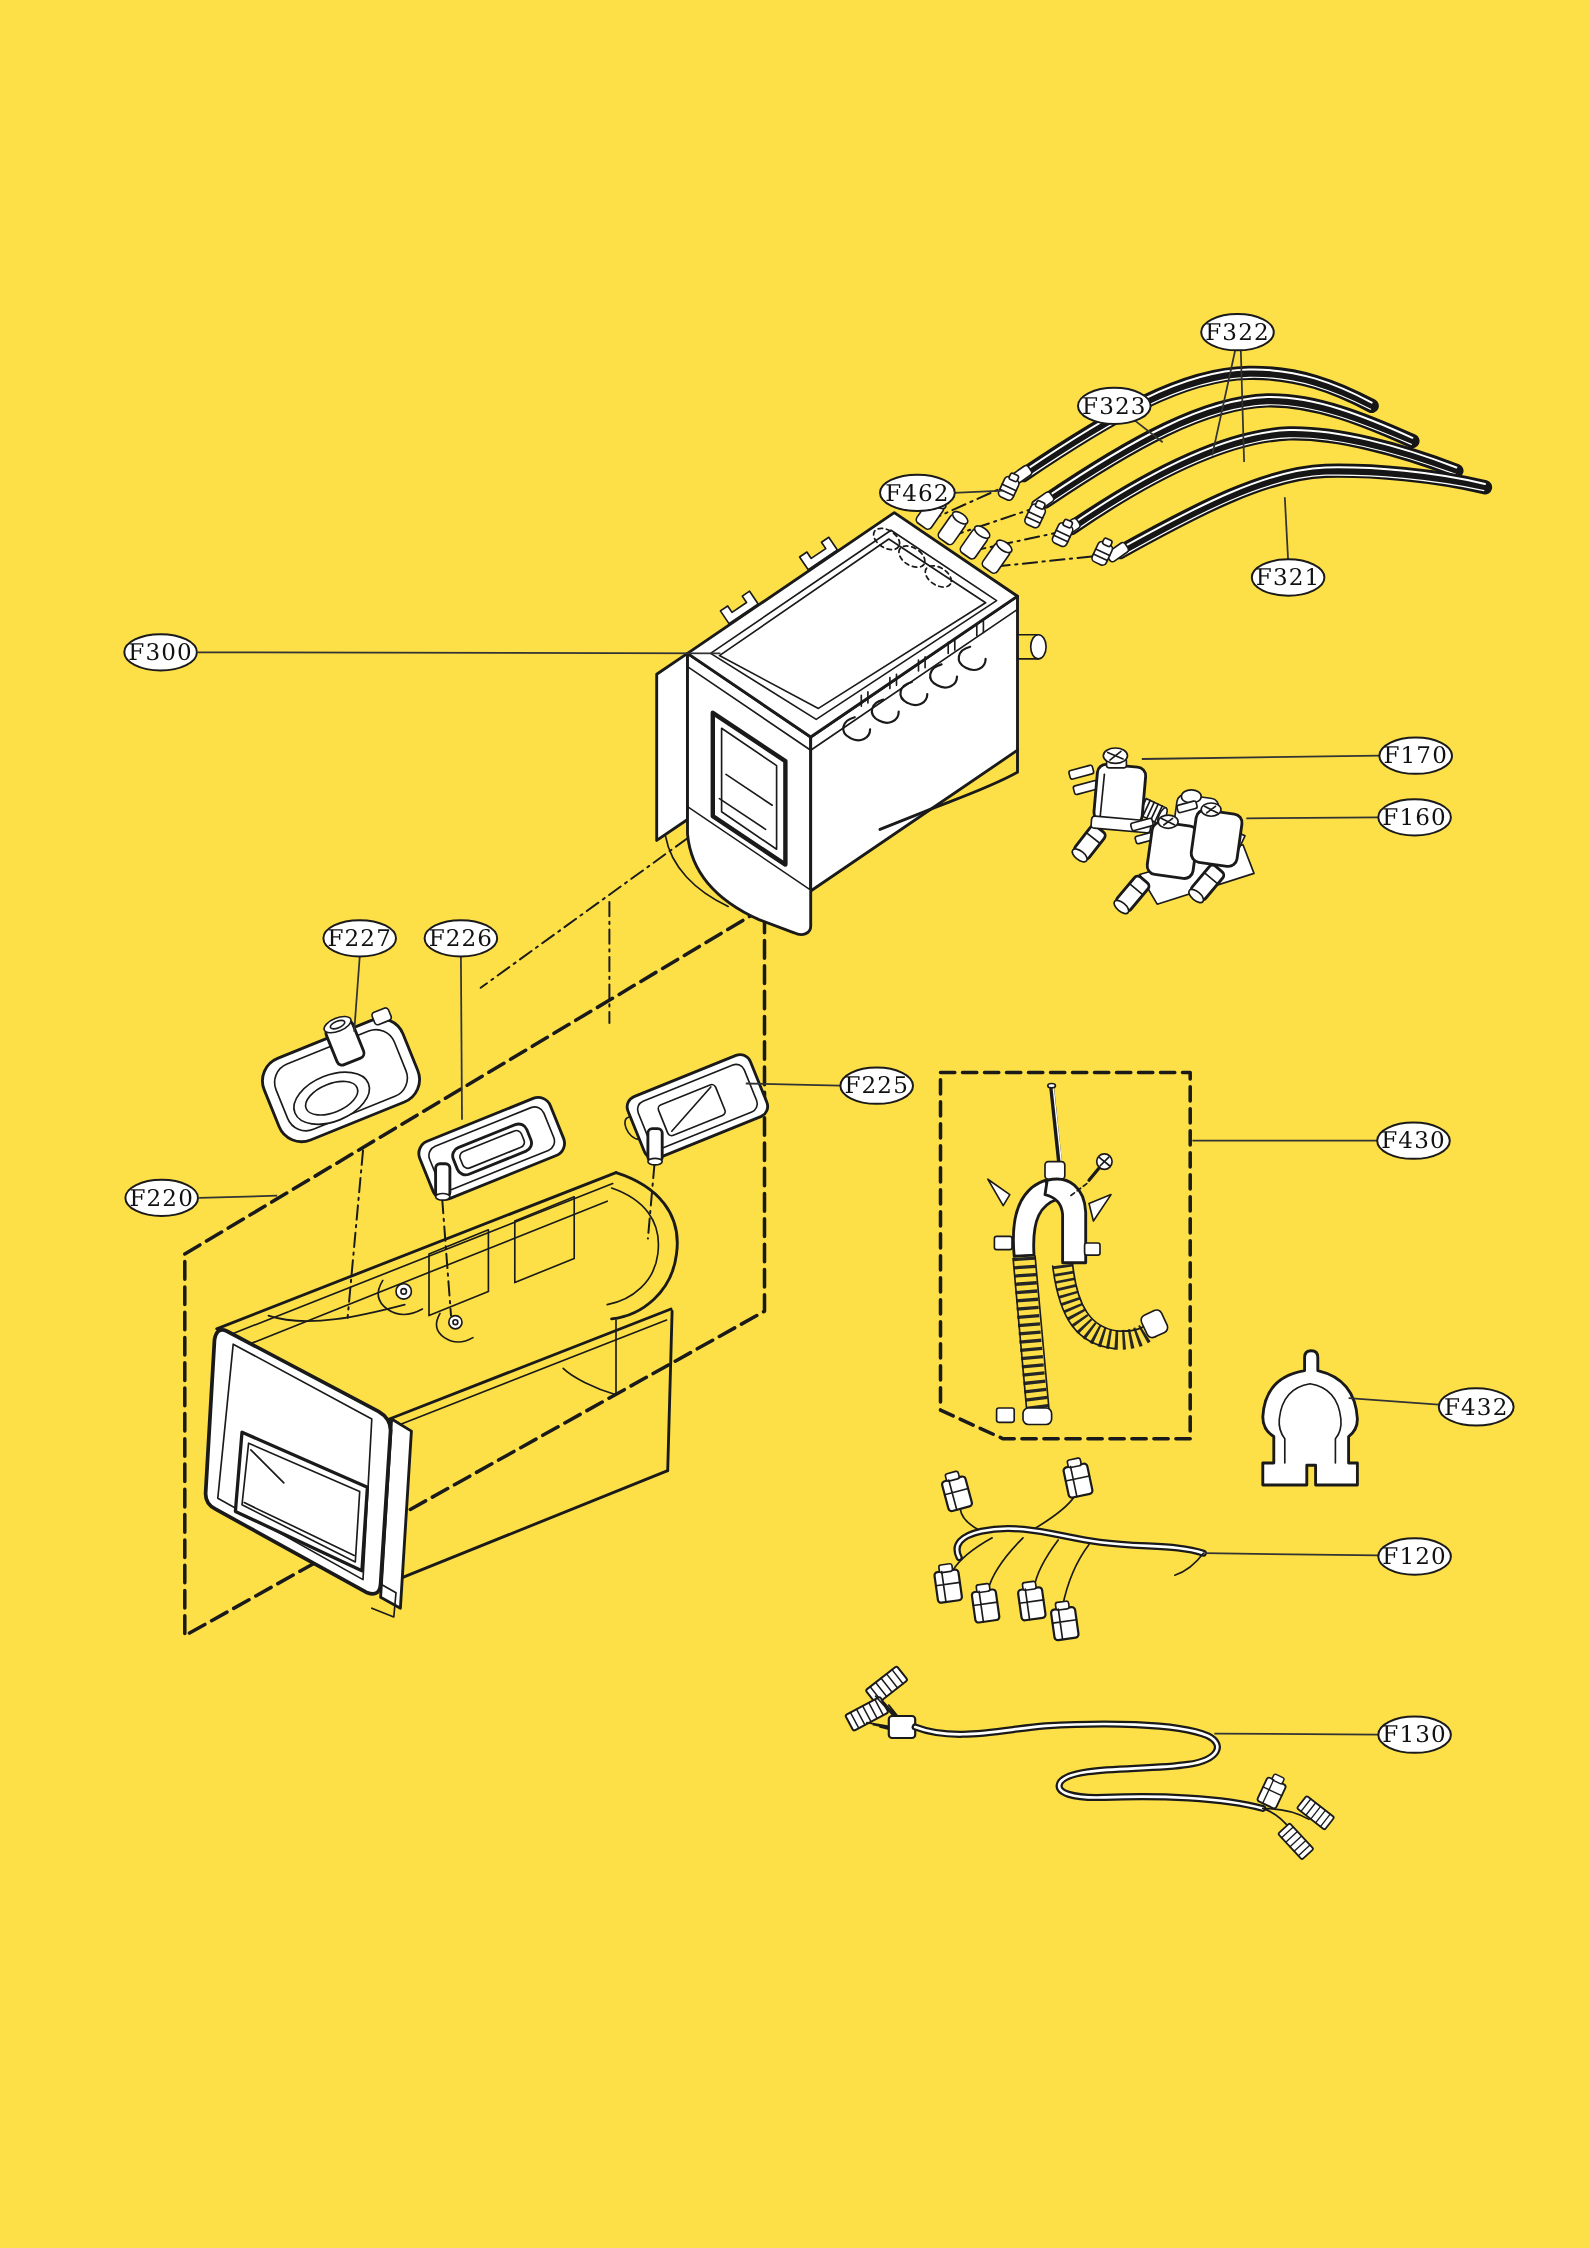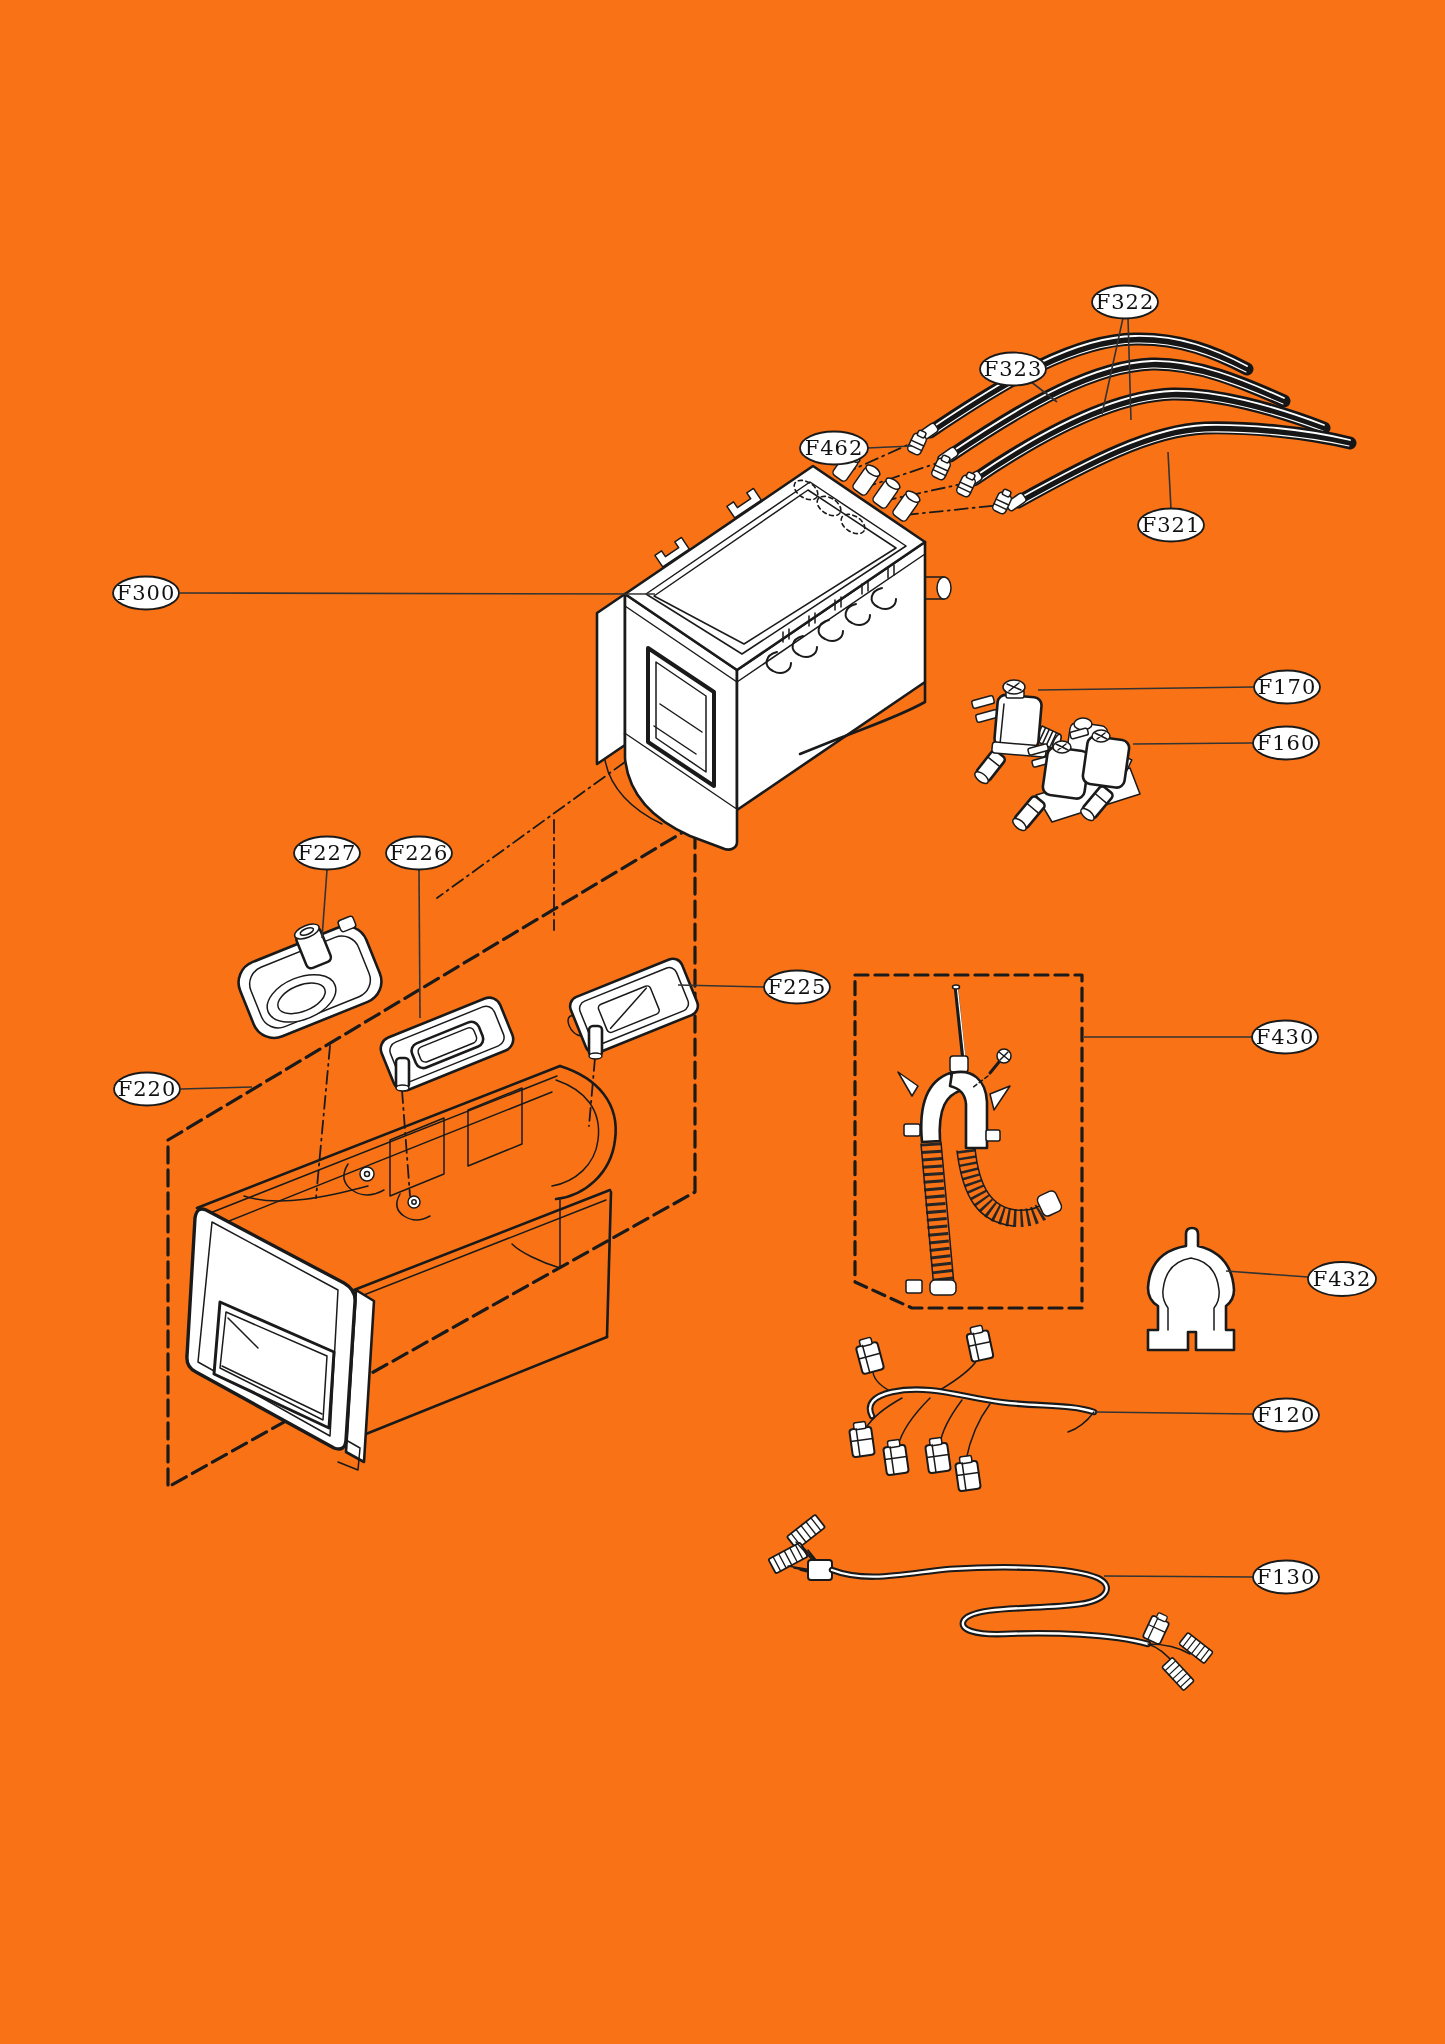--- a/index.html
+++ b/index.html
@@ -1,16 +1,16 @@
 <!DOCTYPE html>
 <html><head>
 <meta charset="utf-8">
 <style>
   html,body{margin:0;padding:0;background:#e8e8e8;}
-  .page{position:relative;width:1445px;height:2044px;background:#f97316;margin:0 auto;overflow:hidden;
+  .page{position:relative;width:1445px;height:2044px;background:#fde047;margin:0 auto;overflow:hidden;
         font-family:"DejaVu Serif","Liberation Serif",serif;}
   svg{position:absolute;left:0;top:0;}
   .ln{fill:none;stroke:#1a1a1a;stroke-width:2.6;stroke-linecap:round;stroke-linejoin:round;}
   .lnf{fill:#ffffff;stroke:#1a1a1a;stroke-width:2.6;stroke-linecap:round;stroke-linejoin:round;}
   .thin{stroke-width:1.5;}
   .mid{stroke-width:2;}
   .dash{stroke-dasharray:16 7;stroke-width:3.2;}
   .dashdot{stroke-dasharray:13 5 2 5;stroke-width:1.8;}
   .dote{stroke-dasharray:4 3.5;stroke-width:1.6;}
   .hose{fill:none;stroke:#161616;stroke-width:13;stroke-linecap:round;}

